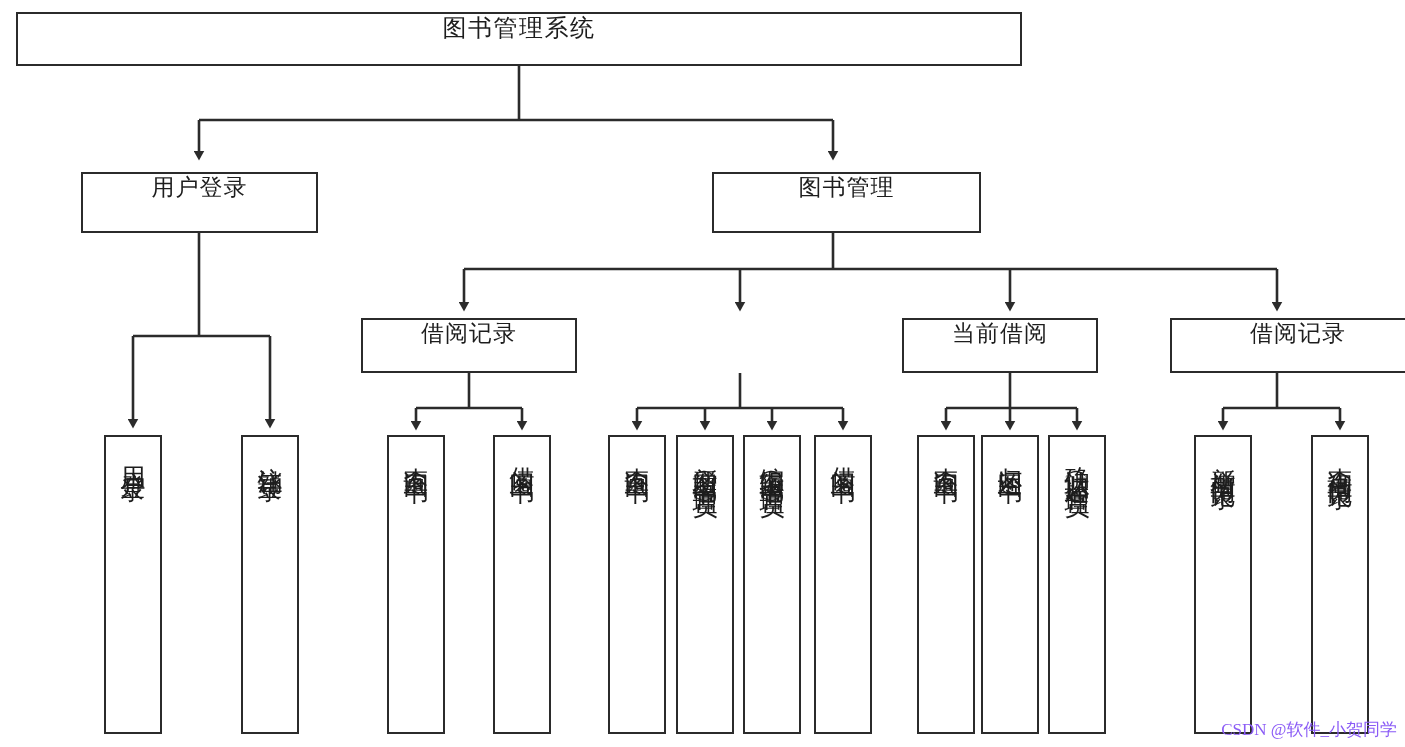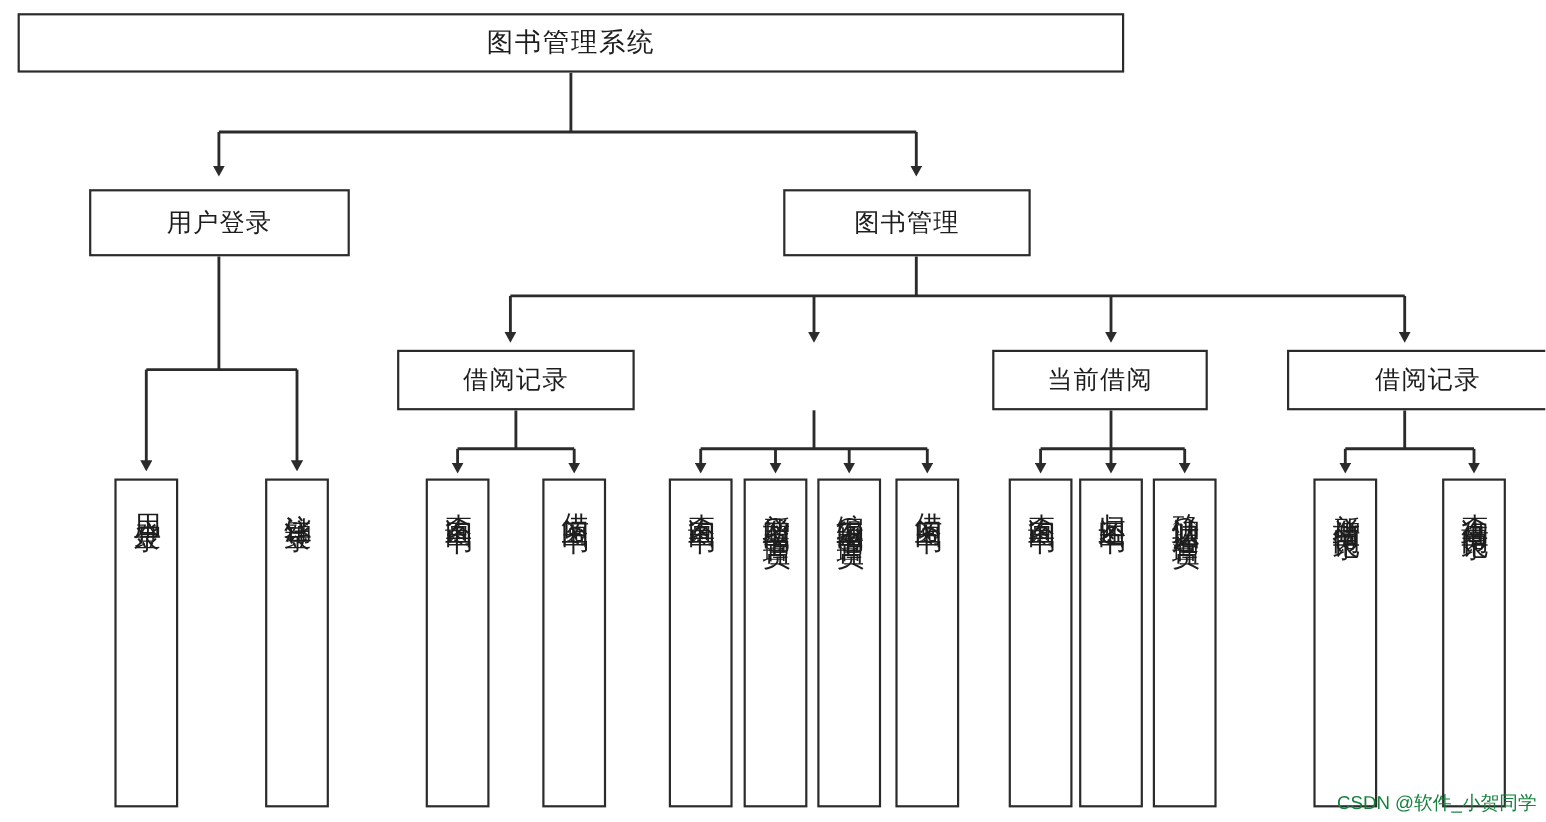--- a/index.html
+++ b/index.html
@@ -25,21 +25,21 @@
     width: 1405px;
     height: 747px;
     pointer-events: none;
   }
   .node {
     position: absolute;
     box-sizing: border-box;
     background: #ffffff;
     border: 2px solid #2b2b2b;
     display: flex;
-    align-items: center;
+    align-items: flex-start;
     justify-content: center;
     z-index: 2;
   }
   .node-label {
     color: #1d1d1d;
     line-height: 1.18;
     text-align: center;
     white-space: nowrap;
   }
   
@@ -62,24 +62,24 @@
     text-orientation: upright;
     font-size: 25px;
     letter-spacing: 4px;
     line-height: 1;
   }
   .watermark {
     position: absolute;
     right: 8px;
     bottom: 6px;
     font-size: 17px;
-    color: #15803d;
+    color: #8b5cf6;
     z-index: 5;
     white-space: nowrap;
-    font-family: Liberation Sans, sans-serif;
+    font-family: Liberation Serif, serif;
   }
 </style>
 </head>
 <body>
 
 <div id="diagram-root">
 
   <svg id="edge-layer" viewBox="0 0 1405 747" width="1405" height="747" aria-hidden="true">
     <defs>
       <marker id="arrowhead" markerWidth="10" markerHeight="11" refX="1.5" refY="5.5" orient="auto" markerUnits="userSpaceOnUse">
@@ -131,21 +131,21 @@
   </svg>
 
   <div class="node root horiz" style="left:16px; top:12px; width:1006px; height:54px;">
     <span class="node-label">图书管理系统</span>
   </div>
 
   <div class="node horiz" style="left:81px; top:172px; width:237px; height:61px;">
     <span class="node-label">用户登录</span>
   </div>
 
-  <div class="node horiz" style="left:712px; top:172px; width:225px; height:61px;">
+  <div class="node horiz" style="left:712px; top:172px; width:269px; height:61px;">
     <span class="node-label">图书管理</span>
   </div>
 
   <div class="node horiz" style="left:361px; top:318px; width:216px; height:55px;">
     <span class="node-label">借阅记录</span>
   </div>
 
 
   <div class="node horiz" style="left:902px; top:318px; width:196px; height:55px;">
     <span class="node-label">当前借阅</span>

